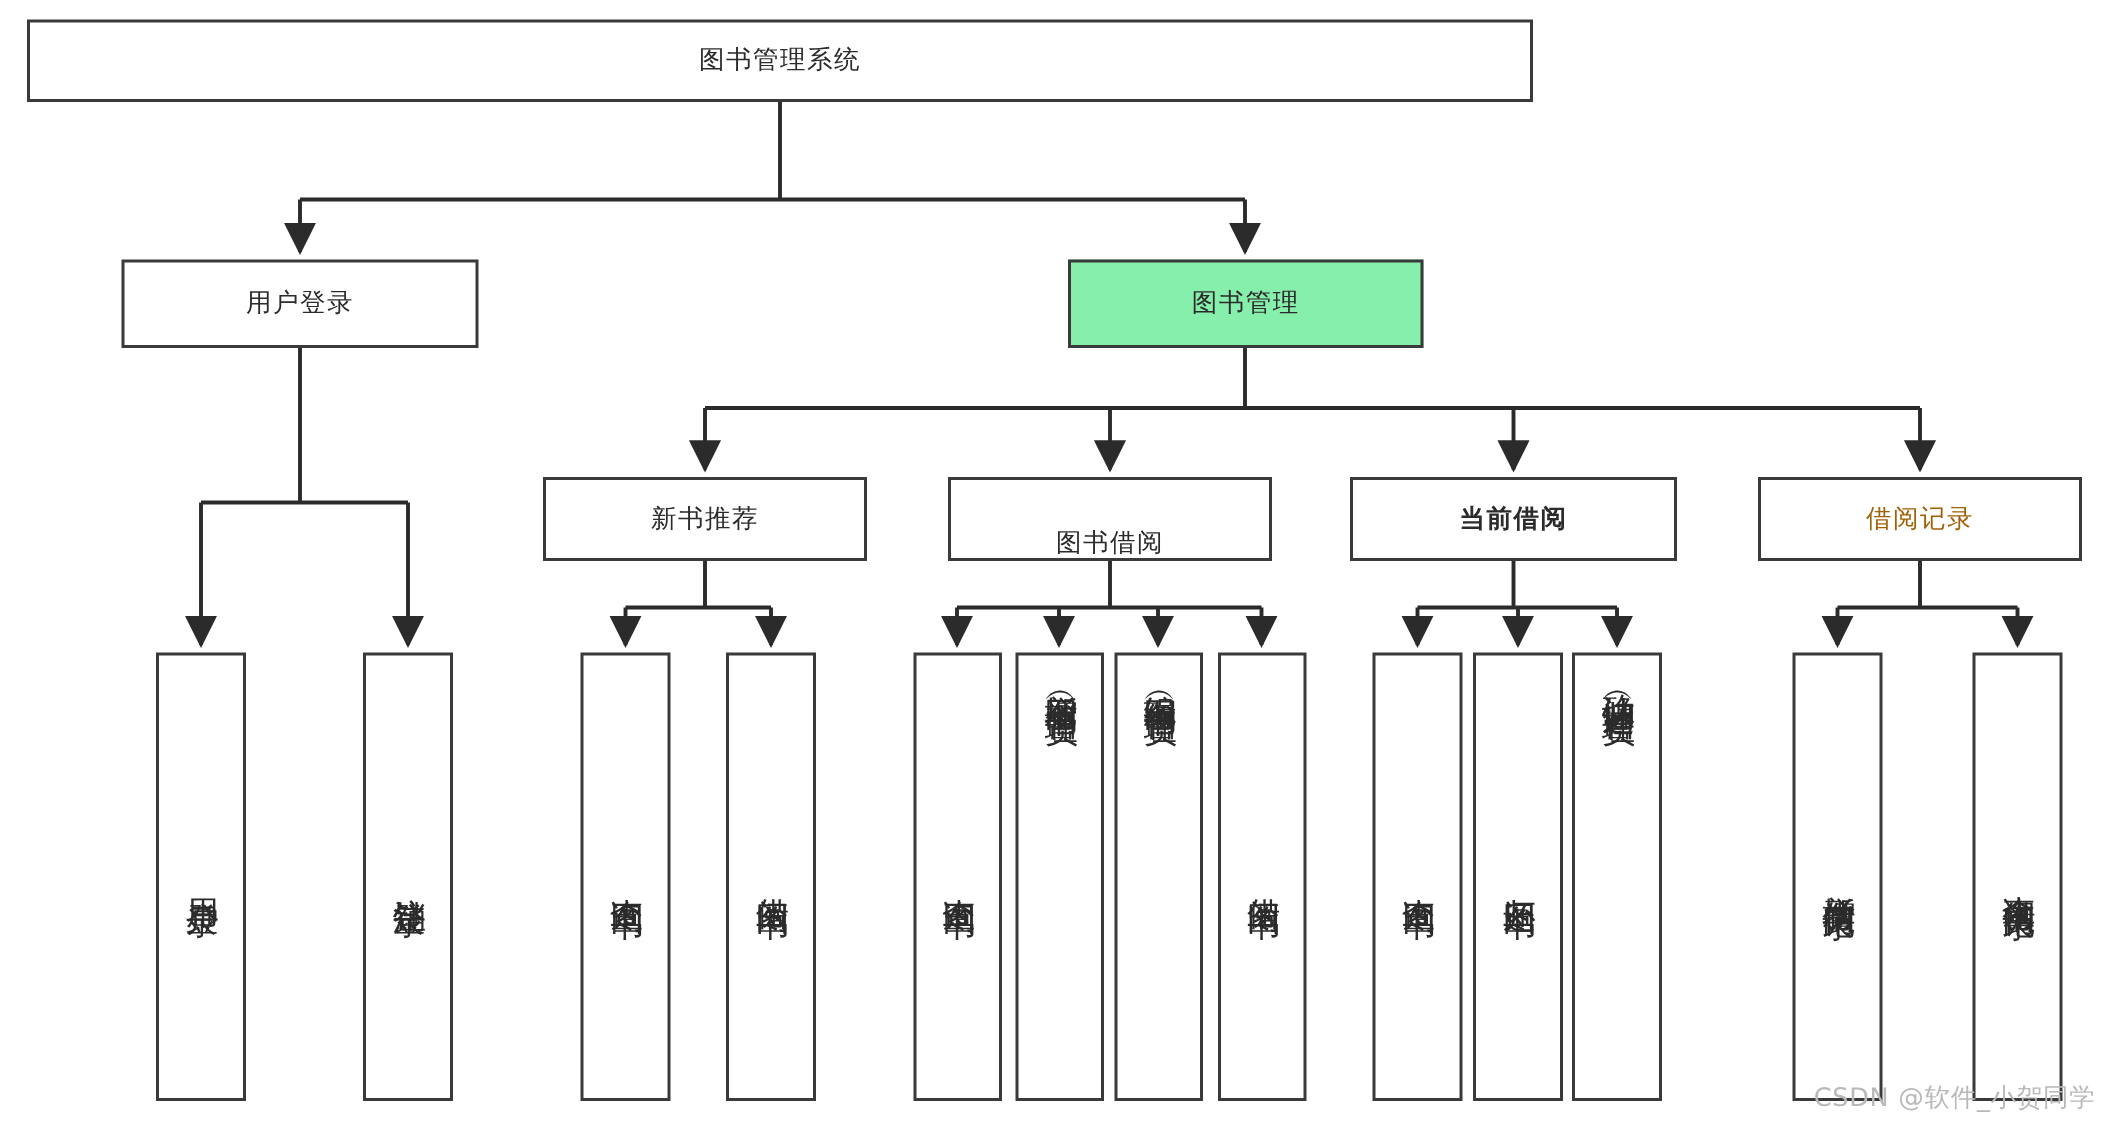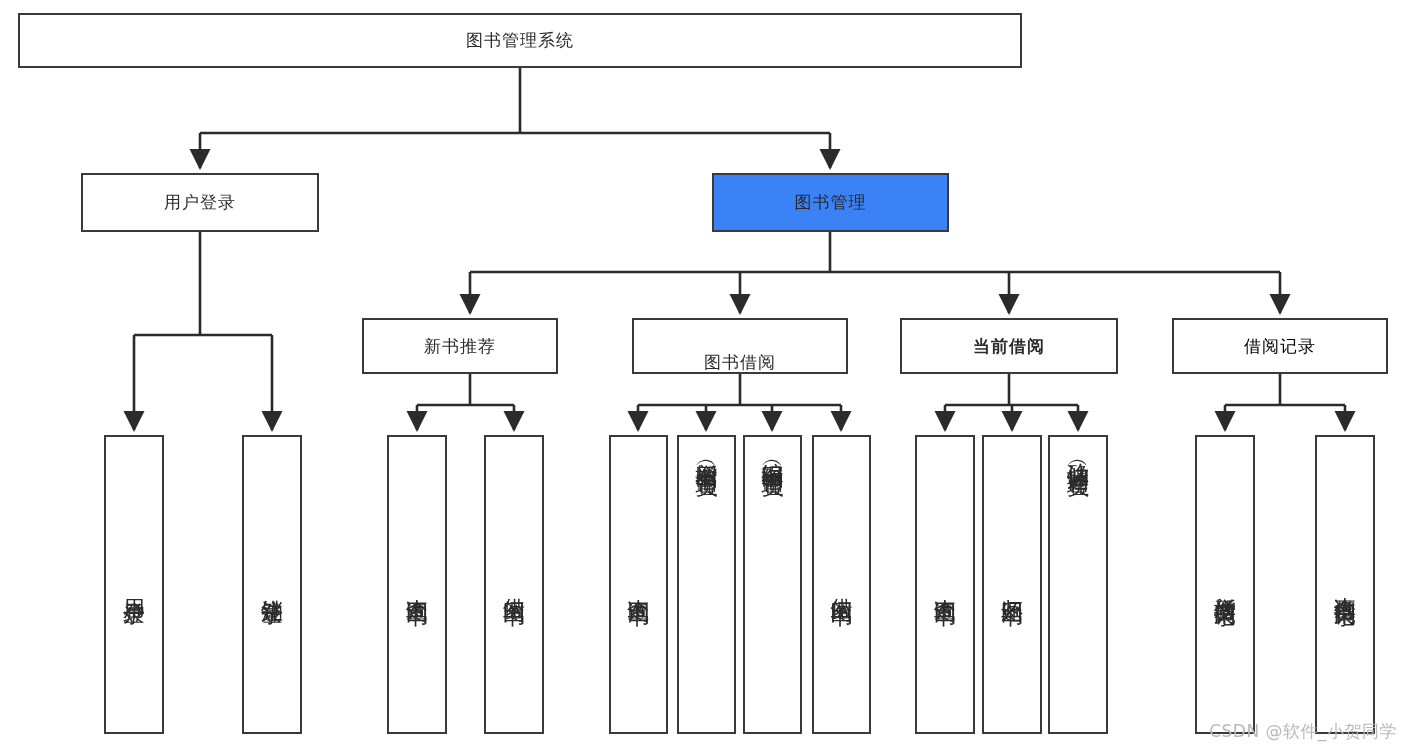--- a/index.html
+++ b/index.html
@@ -128,34 +128,34 @@
     </g>
   </svg>
 
   <div class="node node-h" style="left: 18px; top: 13px; width: 1004px; height: 55px; border-color: rgb(58, 58, 58); background: rgb(255, 255, 255); color: rgb(43, 43, 43);">
     <span class="node-label">图书管理系统</span>
   </div>
 
   <div class="node node-h" style="left: 81px; top: 173px; width: 238px; height: 59px; border-color: rgb(58, 58, 58); background: rgb(255, 255, 255); color: rgb(43, 43, 43);">
     <span class="node-label">用户登录</span>
   </div>
-  <div class="node node-h" style="left: 712px; top: 173px; width: 237px; height: 59px; border-color: rgb(58, 58, 58); background: #3b82f6; color: rgb(43, 43, 43);">
+  <div class="node node-h" style="left: 712px; top: 173px; width: 237px; height: 59px; border-color: rgb(58, 58, 58); background: #86efac; color: rgb(43, 43, 43);">
     <span class="node-label">图书管理</span>
   </div>
 
-  <div class="node node-h" style="left: 362px; top: 318px; width: 196px; height: 56px; border-color: rgb(58, 58, 58); background: rgb(255, 255, 255); color: rgb(43, 43, 43);">
+  <div class="node node-h" style="left: 362px; top: 318px; width: 216px; height: 56px; border-color: rgb(58, 58, 58); background: rgb(255, 255, 255); color: rgb(43, 43, 43);">
     <span class="node-label">新书推荐</span>
   </div>
   <div class="node node-h" style="left: 632px; top: 318px; width: 216px; height: 56px; border-color: rgb(58, 58, 58); background: rgb(255, 255, 255); color: rgb(43, 43, 43); align-items: flex-end;">
     <span class="node-label">图书借阅</span>
   </div>
   <div class="node node-h" style="left: 900px; top: 318px; width: 218px; height: 56px; border-color: rgb(58, 58, 58); background: rgb(255, 255, 255); color: rgb(43, 43, 43); font-weight: bold;">
     <span class="node-label">当前借阅</span>
   </div>
-  <div class="node node-h" style="left: 1172px; top: 318px; width: 216px; height: 56px; border-color: rgb(58, 58, 58); background: rgb(255, 255, 255); color: #000000;">
+  <div class="node node-h" style="left: 1172px; top: 318px; width: 216px; height: 56px; border-color: rgb(58, 58, 58); background: rgb(255, 255, 255); color: #a16207;">
     <span class="node-label">借阅记录</span>
   </div>
 
   <div class="node node-v align-mid" style="left: 104px; top: 435px; width: 60px; height: 299px; border-color: rgb(58, 58, 58); background: rgb(255, 255, 255); color: rgb(43, 43, 43);">
     <span class="node-label">用户登录</span>
   </div>
   <div class="node node-v align-mid" style="left: 242px; top: 435px; width: 60px; height: 299px; border-color: rgb(58, 58, 58); background: rgb(255, 255, 255); color: rgb(43, 43, 43);">
     <span class="node-label">注销登录</span>
   </div>
   <div class="node node-v align-mid" style="left: 387px; top: 435px; width: 60px; height: 299px; border-color: rgb(58, 58, 58); background: rgb(255, 255, 255); color: rgb(43, 43, 43);">

